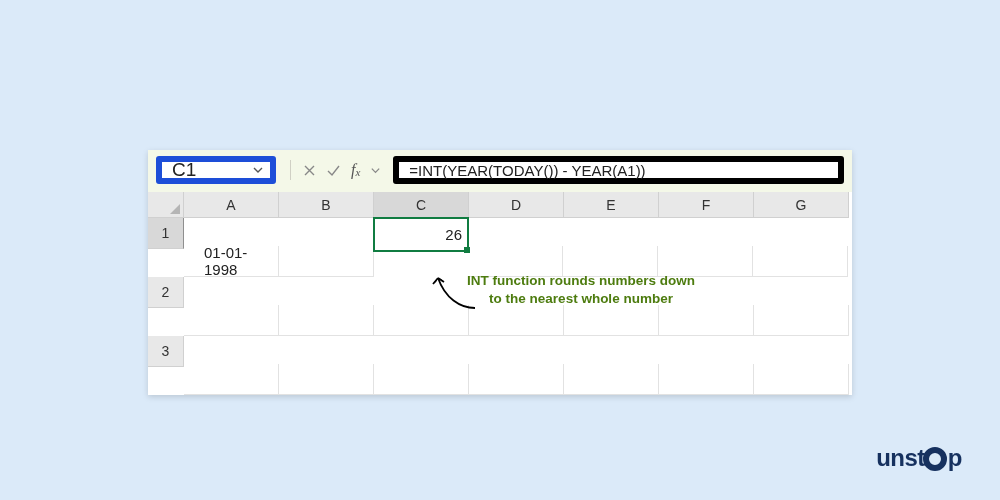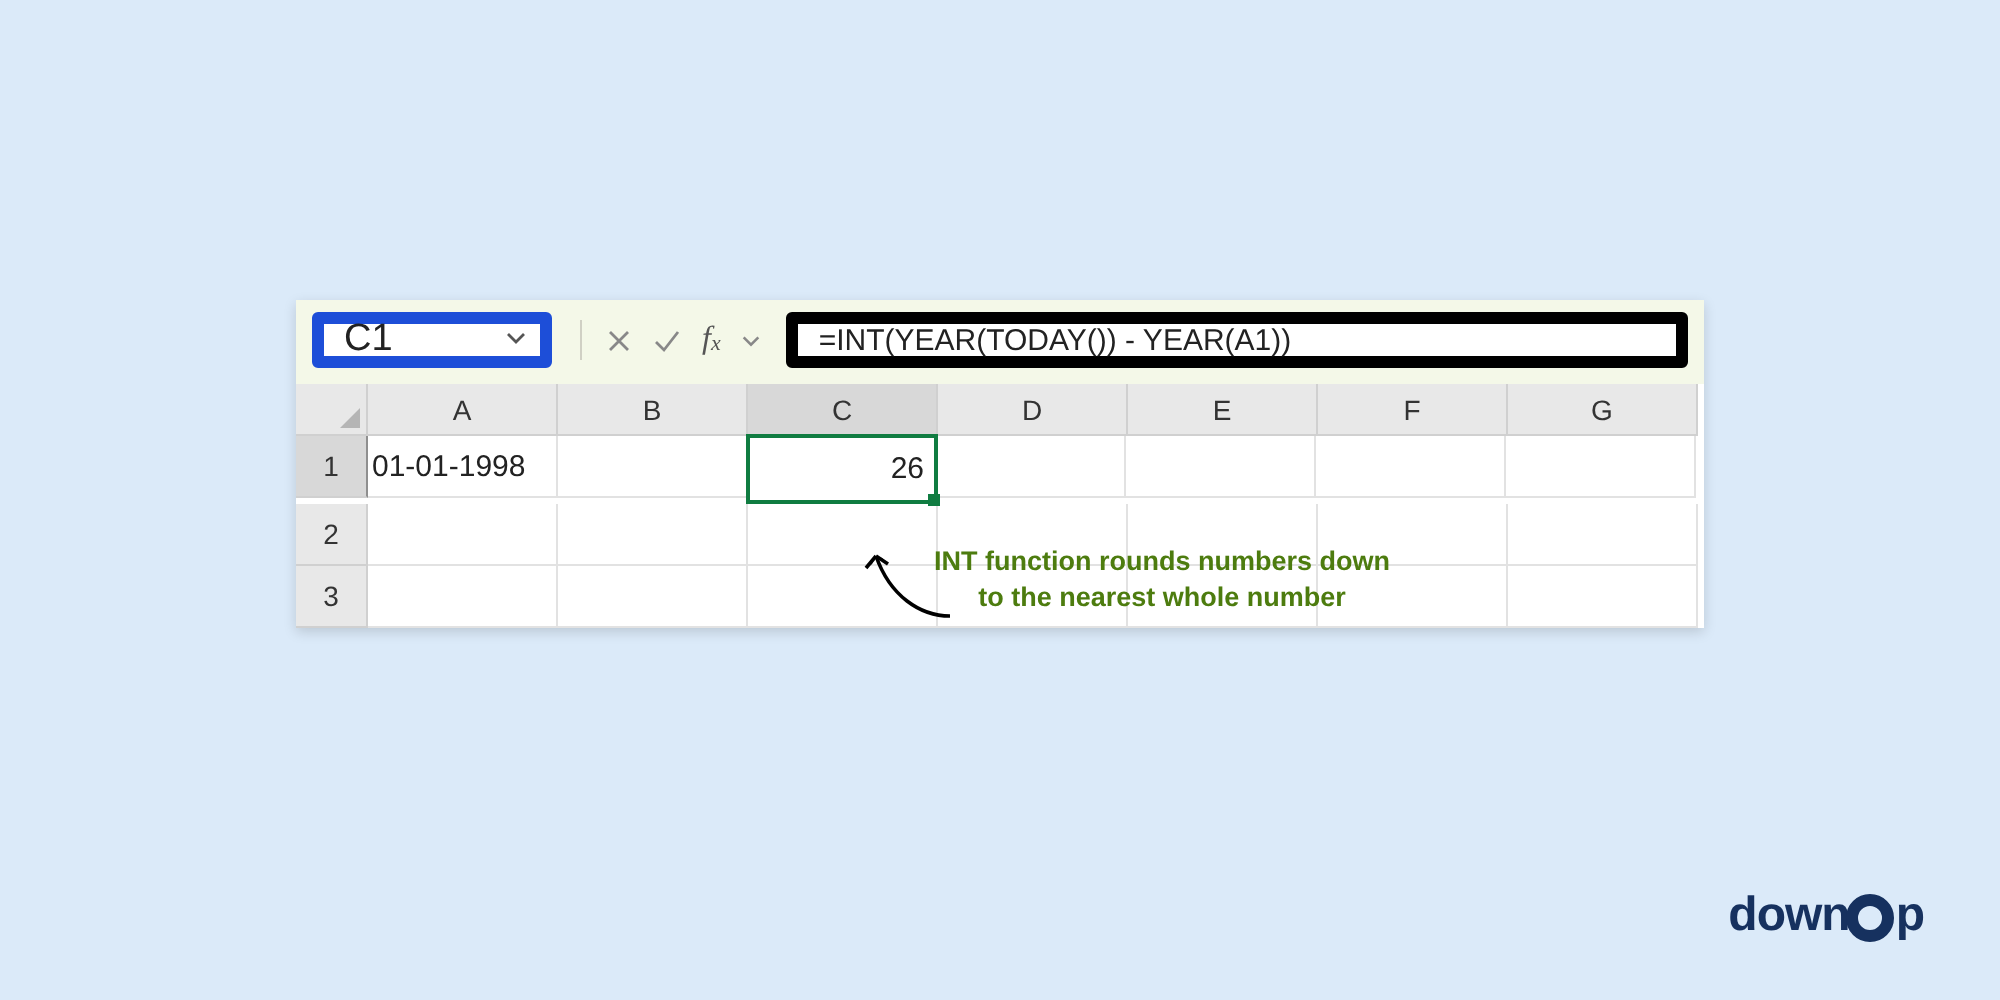--- a/index.html
+++ b/index.html
@@ -108,23 +108,24 @@
     display:flex; align-items:center; justify-content:center;
     font-size:14px; color:#333;
   }
   .row-hdr.row-1 { background:#d8d8d8; border-right:1px solid #8f8f8f;}
   .cell {
     flex:0 0 95px;
     height:31px;
     border-right:1px solid #e2e2e2;
     border-bottom:1px solid #e2e2e2;
     display:flex; align-items:center;
-    padding:0 2px;
+    padding:0 20px;
     font-size:15px;
     color:#222;
+    margin-top:28px;
   }
   .cell.left { justify-content:flex-start; }
   .cell.right { justify-content:flex-end; }
   .cell.selected {
     position: relative;
     border:2px solid #107c41;
     padding:0 5px;
     height:35px;
     margin:-1px -1px 0 -1px;
     flex:0 0 96px;
@@ -262,16 +263,16 @@
 <svg class="arrow" viewBox="0 0 50 45">
   <path d="M45 40 C 30 40, 15 30, 8 10" fill="none" stroke="#000" stroke-width="1.8"></path>
   <path d="M8 10 L3 16 M8 10 L14 14" fill="none" stroke="#000" stroke-width="1.8"></path>
   <polygon points="8,10 3,16 6,14" fill="#000"></polygon>
   <polygon points="8,10 14,14 11,11" fill="#000"></polygon>
 </svg>
 
 <div class="annotation">INT function rounds numbers down to the nearest whole number</div>
 
 <div class="logo">
-  <span>down</span>
+  <span>unst</span>
   <span class="ring"></span>
   <span>p</span>
 </div>
 
 </body></html>

